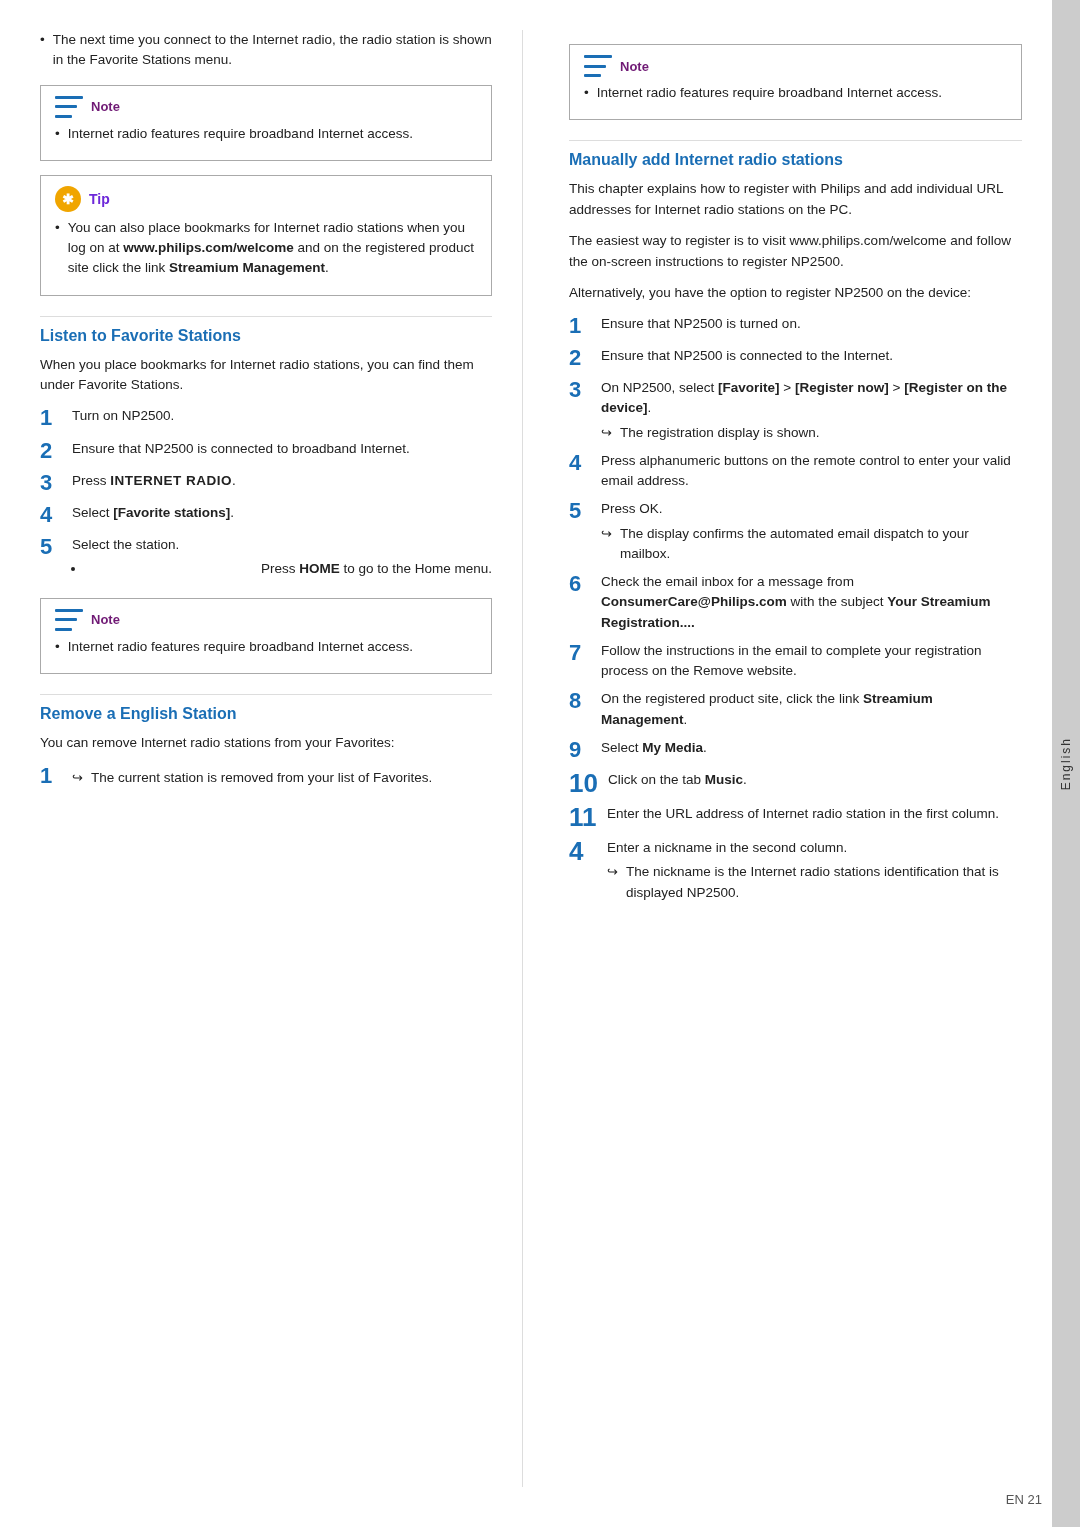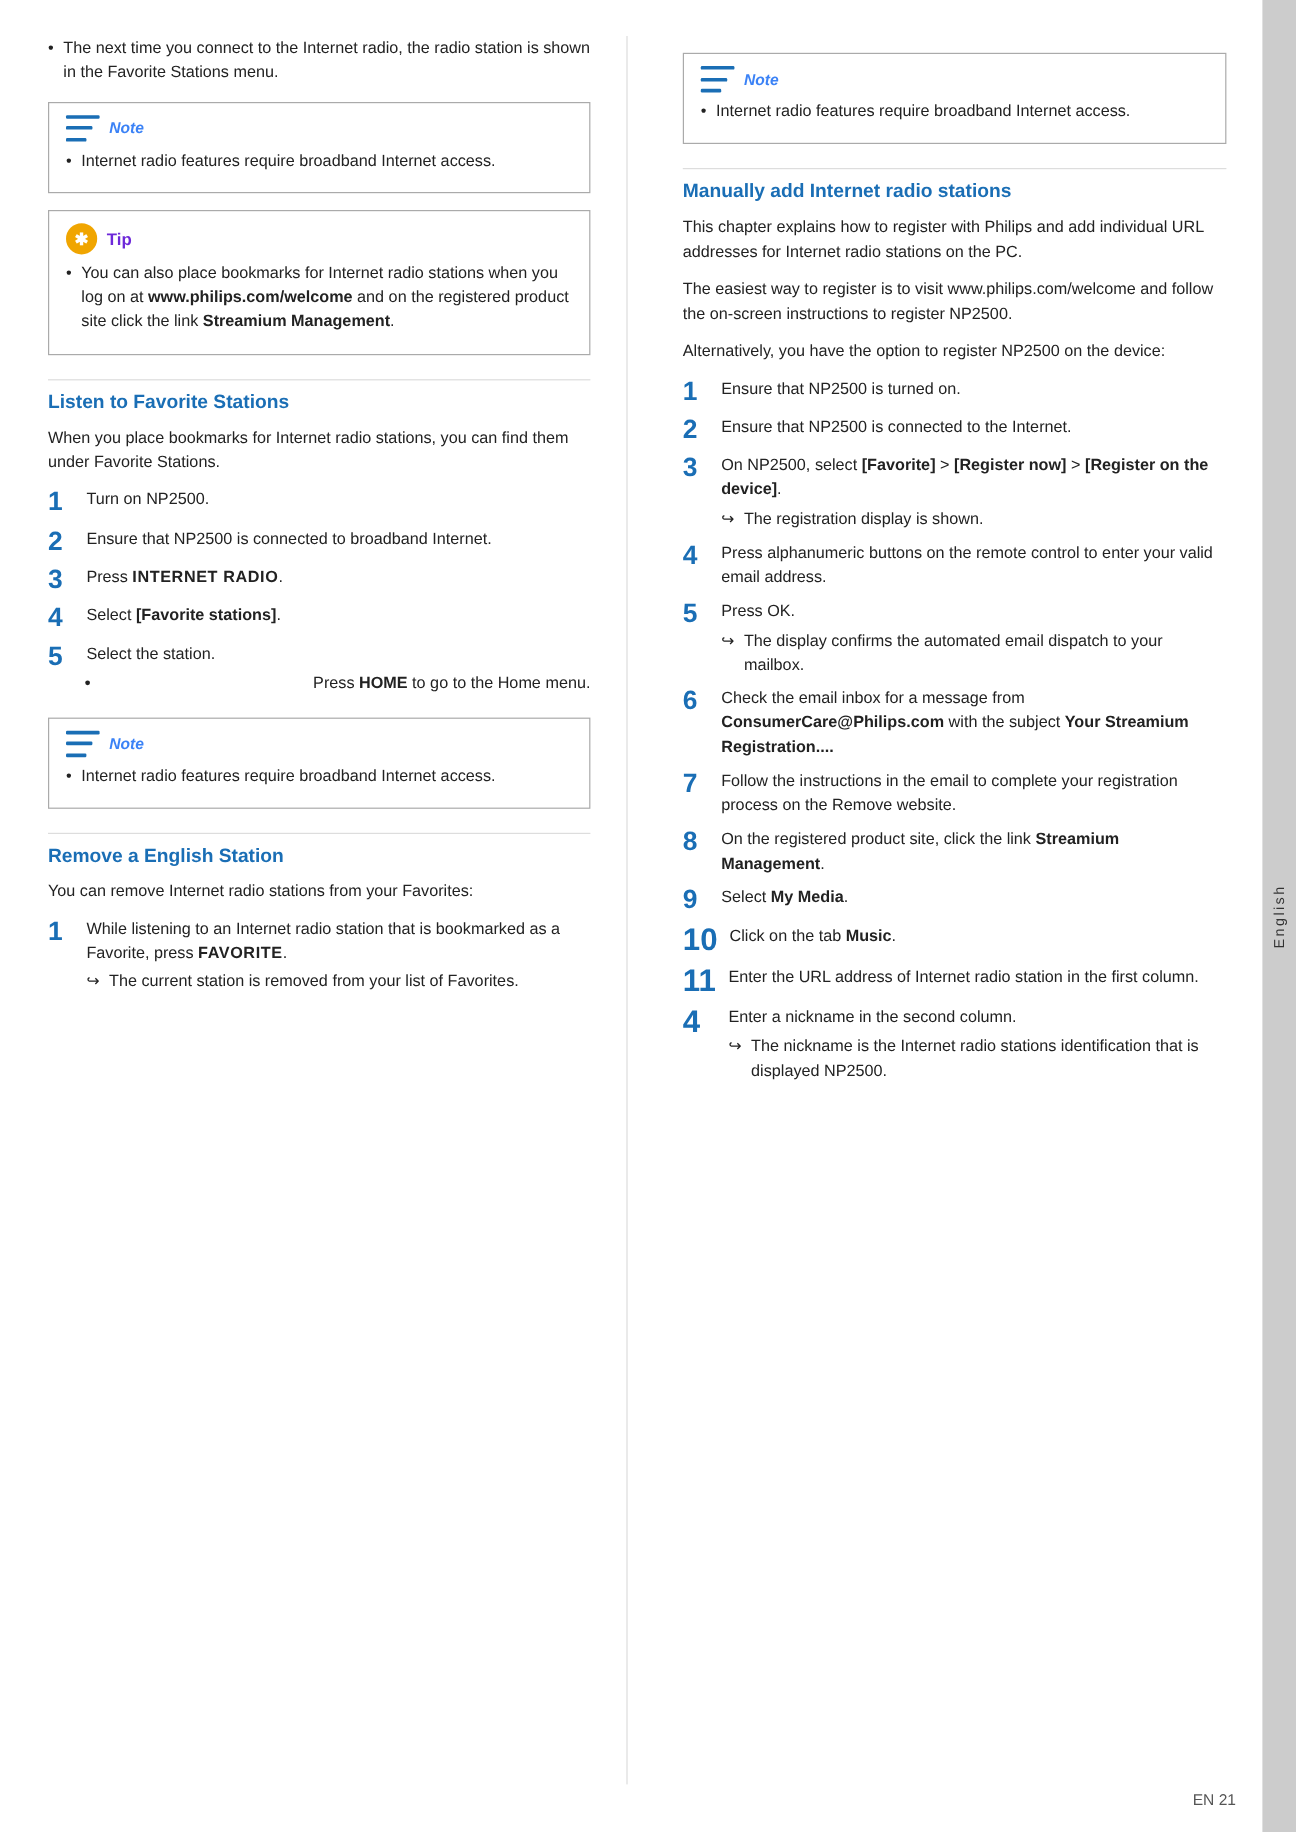--- a/index.html
+++ b/index.html
@@ -100,22 +100,21 @@
       border-radius: 1px;
     }
 
     .note-icon-line:first-child { width: 100%; }
     .note-icon-line:nth-child(2) { width: 80%; }
     .note-icon-line:last-child { width: 60%; }
 
     .note-label {
       font-size: 13px;
       font-weight: bold;
-      color: #3b82f6;
-      font-style: italic;
+      color: #701a75;
     }
 
     .tip-box {
       border: 1.5px solid #aaa;
       padding: 10px 14px;
       margin: 14px 0;
       background: #fff;
     }
 
     .tip-header {
@@ -220,21 +219,21 @@
       line-height: 1.5;
       list-style: disc;
       margin-bottom: 4px;
       text-align: right;
     }
     .small-caps { text-transform: uppercase; font-weight: bold; letter-spacing: 0.5px; }
 
     .page-footer {
       position: absolute;
       bottom: 20px;
-      right: 50px;
+      right: 38px;
       font-size: 13px;
       color: #555;
     }
 
     .inline-bold { font-weight: bold; }
   </style>
 </head>
 <body>
 
 <div class="page-wrapper">
@@ -328,21 +327,20 @@
         </div>
       </div>
 
       <div class="section-title">Remove a English Station</div>
       <p class="section-intro">You can remove Internet radio stations from your Favorites:</p>
 
       <ol class="numbered-list">
         <li class="numbered-item">
           <span class="num-label">1</span>
           <div class="item-content">
-            <span>While listening to an Internet radio station that is bookmarked as a Favorite, press <span class="small-caps">FAVORITE</span>.</span>
             <div class="sub-bullet">
               <span class="arrow-symbol">↪</span>
               <span>The current station is removed from your list of Favorites.</span>
             </div>
           </div>
         </li>
       </ol>
 
     </div>
 

